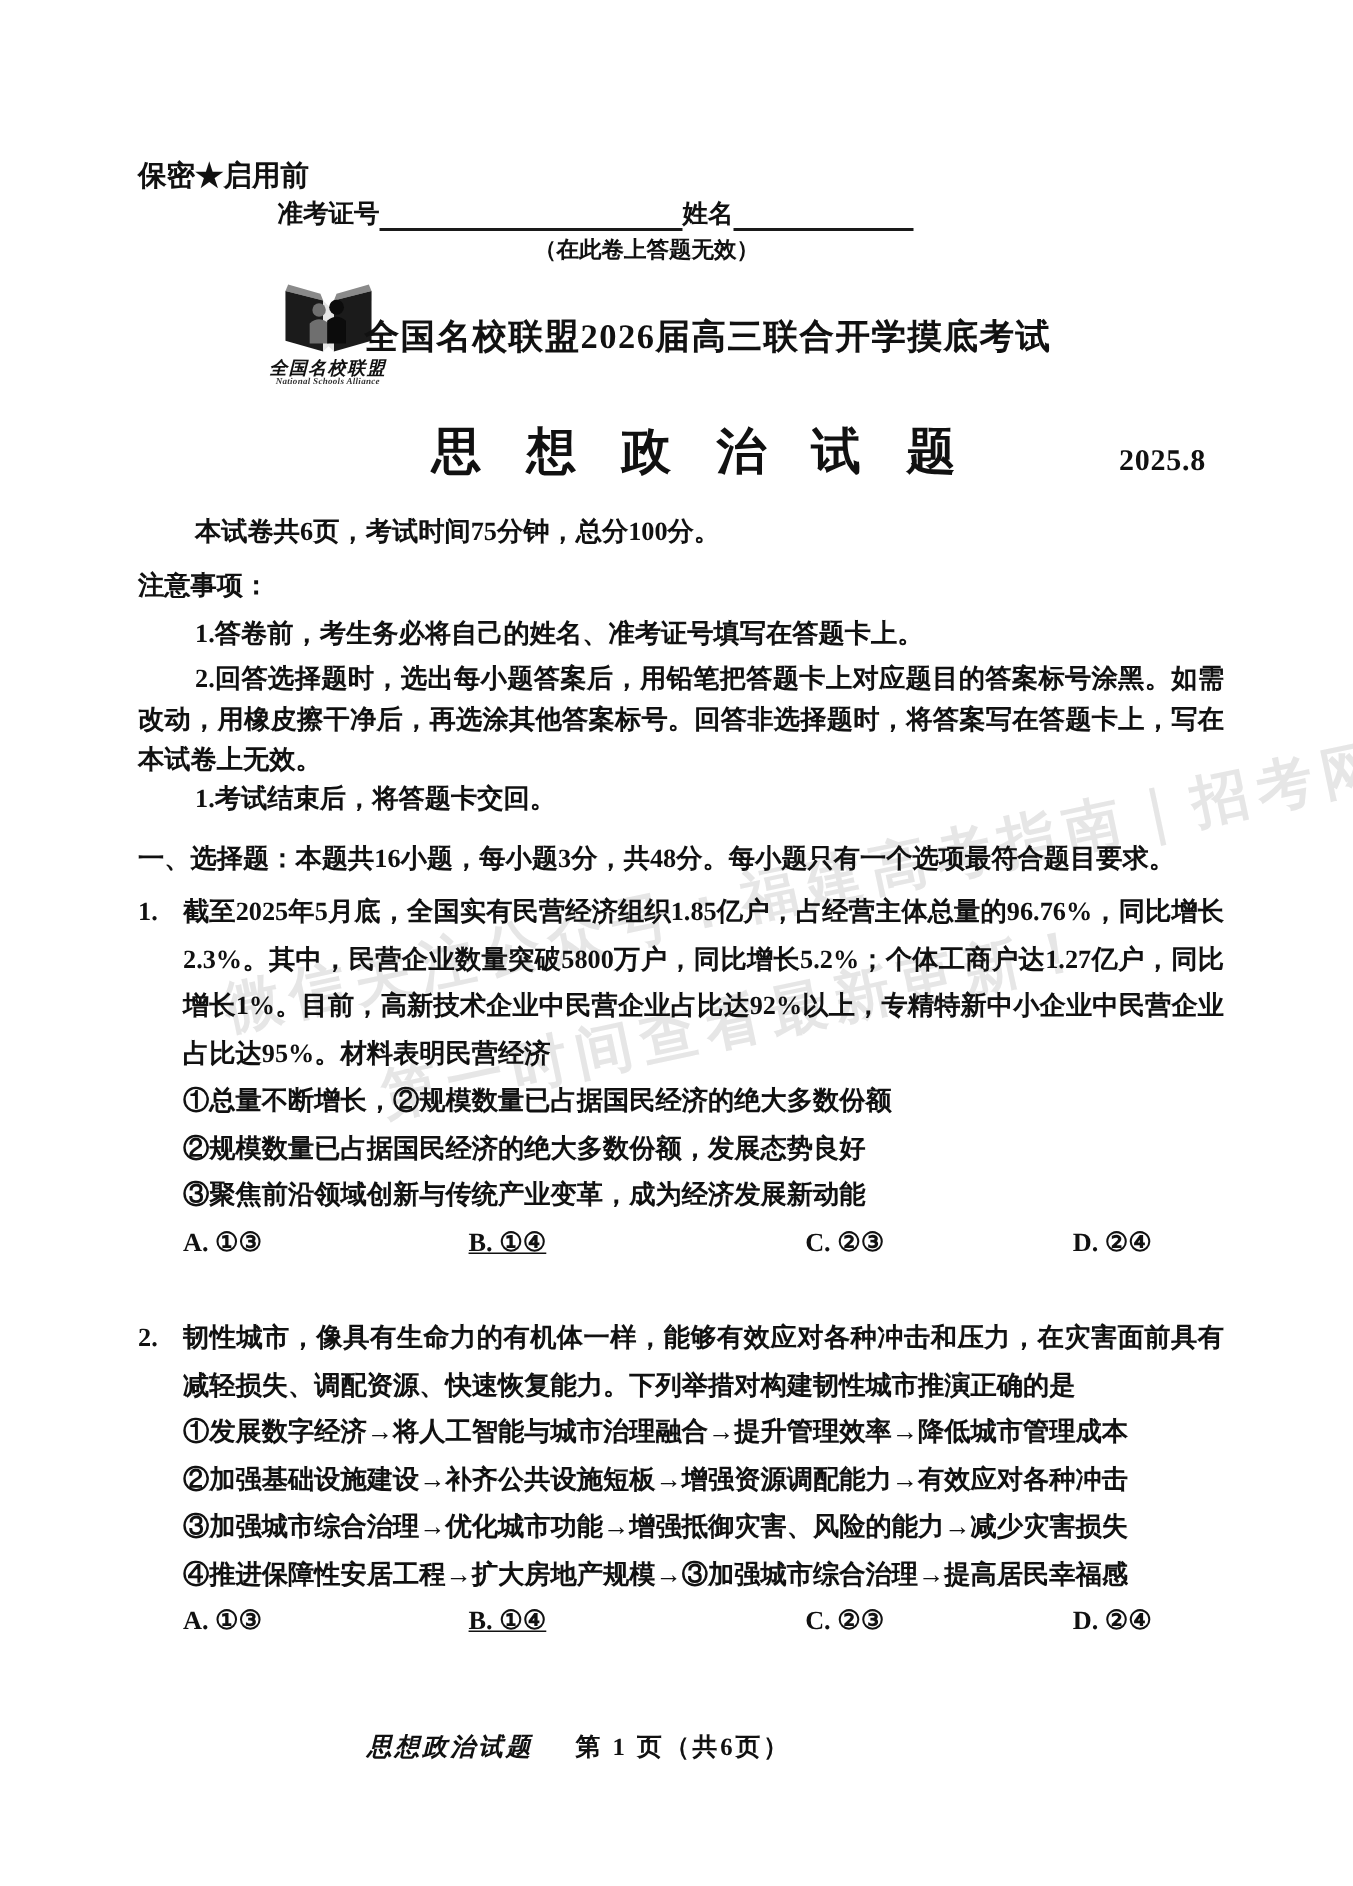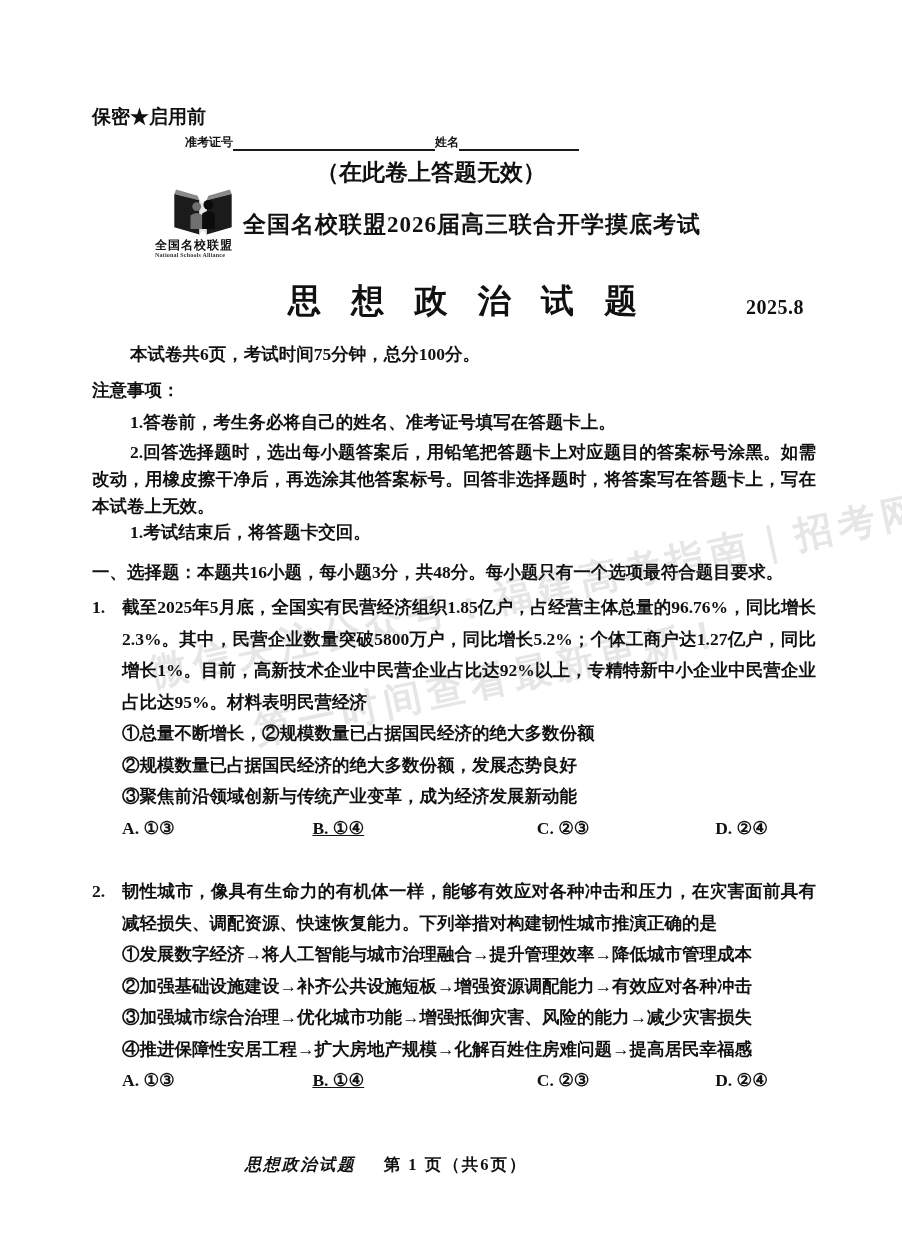--- a/index.html
+++ b/index.html
@@ -14,26 +14,26 @@
     position:absolute;z-index:0;white-space:nowrap;
     font-weight:bold;color:#c8c8c8;opacity:.45;letter-spacing:6px;
     transform:rotate(-12deg);transform-origin:0 50%;
     font-size:38px;pointer-events:none;
   }
   .wm1{left:150px;top:648px;}
   .wm2{left:255px;top:706px;}
   .content{position:absolute;inset:0;z-index:1;}
   
   .confidential{left:92px;top:104px;font-size:19px;font-weight:bold;}
-  .regline{left:185px;top:131px;font-size:12px;font-weight:bold;white-space:nowrap;}
+  .regline{left:185px;top:131px;font-size:17px;font-weight:bold;white-space:nowrap;}
   .uline{display:inline-block;border-bottom:2px solid #1a1a1a;height:18px;vertical-align:bottom;}
   .uline.first{width:202px;}
   .uline.second{width:120px;}
-  .invalid{left:196px;top:157px;width:470px;text-align:center;font-size:23px;font-weight:bold;}
-  .logo{left:155px;top:186px;width:95px;text-align:left;line-height:1.05;}
+  .invalid{left:196px;top:157px;width:470px;text-align:center;font-size:15px;font-weight:bold;}
+  .logo{left:171px;top:186px;width:95px;text-align:center;line-height:1.05;font-style:italic;}
   .logo-cn{font-size:12px;font-weight:bold;letter-spacing:1px;margin-top:1px;}
   .logo-en{font-size:6px;font-weight:bold;color:#333;letter-spacing:.2px;}
   .orgtitle{left:243px;top:209px;font-size:23px;font-weight:bold;letter-spacing:1px;}
   .maintitle{left:0;top:279px;width:902px;text-align:center;
     font-size:33px;font-weight:bold;letter-spacing:11px;padding-left:17px;}
   .examdate{left:746px;top:296px;font-size:20px;font-weight:bold;letter-spacing:.5px;}
   
   .paperinfo{left:130px;top:342px;font-size:17.5px;font-weight:bold;}
   .notestitle{left:92px;top:378px;font-size:17.5px;font-weight:bold;}
   .note{font-size:17.5px;font-weight:bold;width:724px;line-height:27px;text-align:justify;}
@@ -125,21 +125,21 @@
     </div>
   </div>
 
   <div class="abs question q2">
     <div class="qnum">2.</div>
     <div class="qbody">
       <p class="qstem">韧性城市，像具有生命力的有机体一样，能够有效应对各种冲击和压力，在灾害面前具有减轻损失、调配资源、快速恢复能力。下列举措对构建韧性城市推演正确的是</p>
       <div class="qopt">①发展数字经济→将人工智能与城市治理融合→提升管理效率→降低城市管理成本</div>
       <div class="qopt">②加强基础设施建设→补齐公共设施短板→增强资源调配能力→有效应对各种冲击</div>
       <div class="qopt">③加强城市综合治理→优化城市功能→增强抵御灾害、风险的能力→减少灾害损失</div>
-      <div class="qopt">④推进保障性安居工程→扩大房地产规模→化解百姓住房难问题→提高居民幸福感</div>
+      <div class="qopt">④推进保障性安居工程→扩大房地产规模→③加强城市综合治理→提高居民幸福感</div>
       <div class="choices">
         <span class="choice c0">A. ①③</span>
         <span class="choice c1">B. ①④</span>
         <span class="choice c2">C. ②③</span>
         <span class="choice c3">D. ②④</span>
       </div>
     </div>
   </div>
 
   <div class="abs footer">

